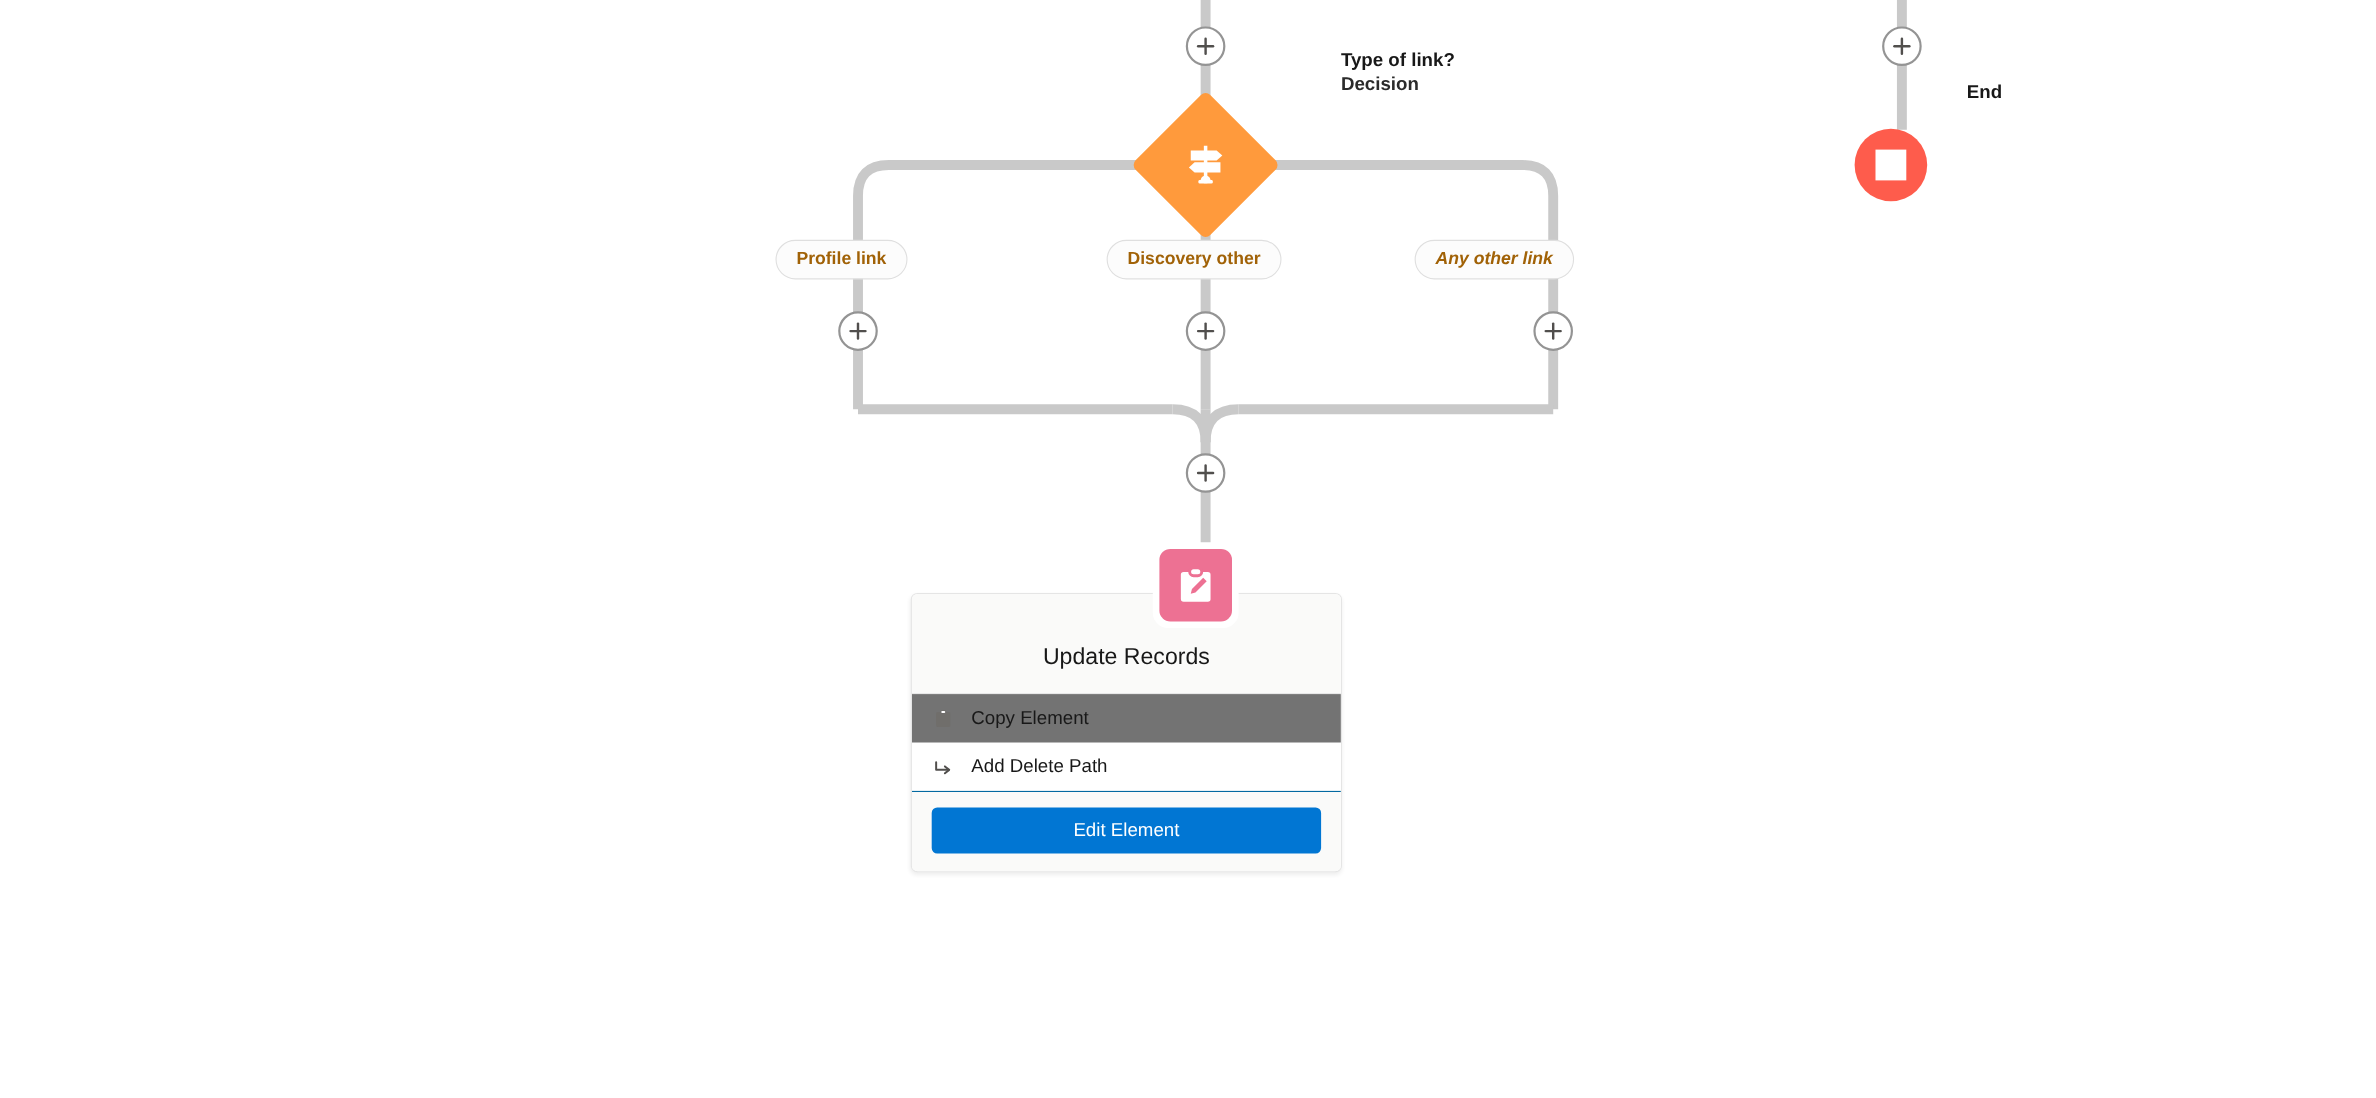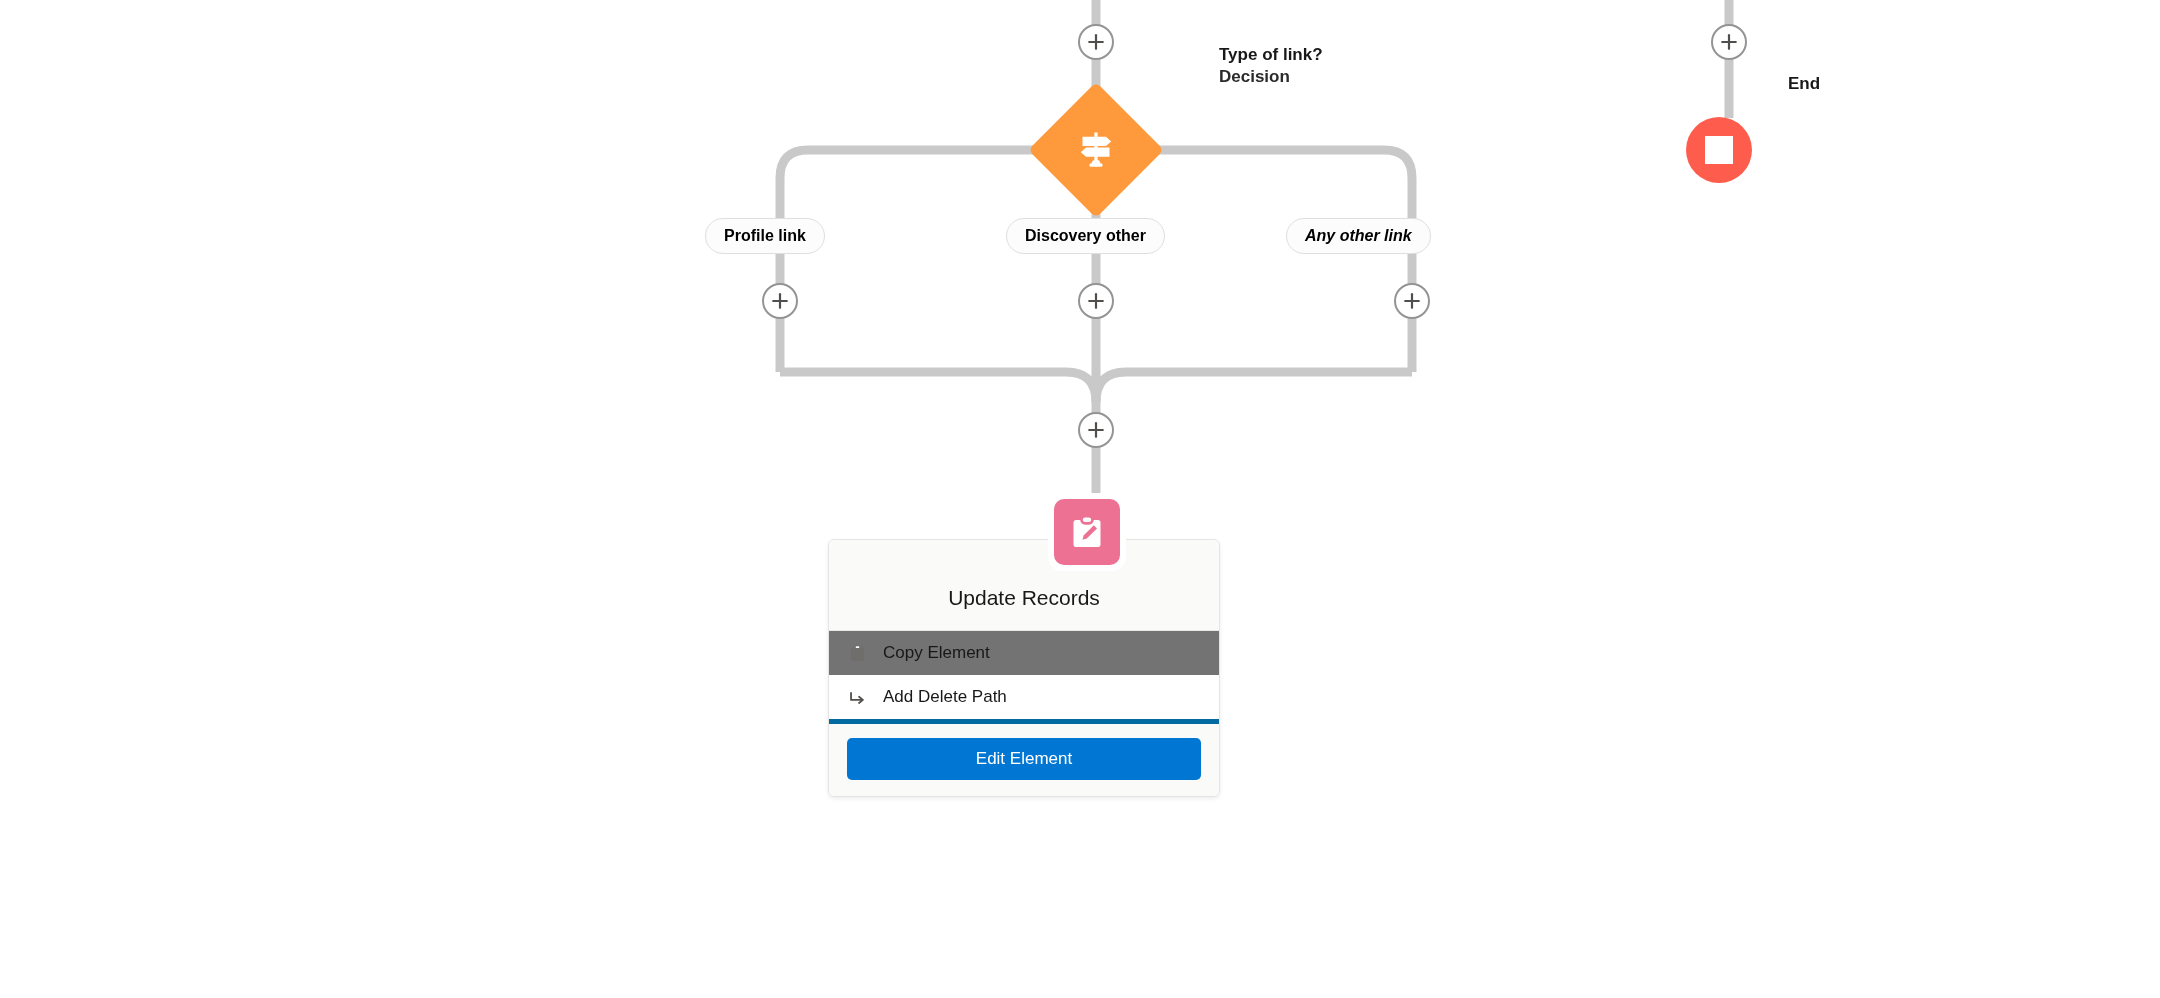--- a/index.html
+++ b/index.html
@@ -67,21 +67,21 @@
 
   
   .branch-pill {
     position: absolute;
     height: 36px;
     padding: 0 18px;
     border-radius: 18px;
     background: #fcfcfc;
     border: 1px solid #dfdfdf;
     display: flex; align-items: center; justify-content: center;
-    font-size: 16px; font-weight: bold; color: #000000;
+    font-size: 16px; font-weight: bold; color: #a16207;
     white-space: nowrap;
     cursor: pointer;
   }
 
   
   .end-node {
     position: absolute;
     width: 66px; height: 66px;
     border-radius: 50%;
     background: #FE5C4C;
@@ -124,21 +124,21 @@
   }
   .ctx-item.hl { background: #737373; }
   .ctx-item .ic {
     width: 20px; height: 20px;
     display: flex; align-items: center; justify-content: center;
     flex: 0 0 20px;
   }
   .ctx-item .lbl { font-size: 17px; color: #181818; }
   .ctx-footer {
     background: #fafaf9;
-    border-top: 5px solid #0369a1;
+    border-top: 1px solid #0369a1;
     padding: 14px 18px 16px;
   }
   .edit-btn {
     width: 100%;
     height: 42px;
     background: #0176D3;
     border: none;
     border-radius: 5px;
     color: #ffffff;
     font-size: 17px;

